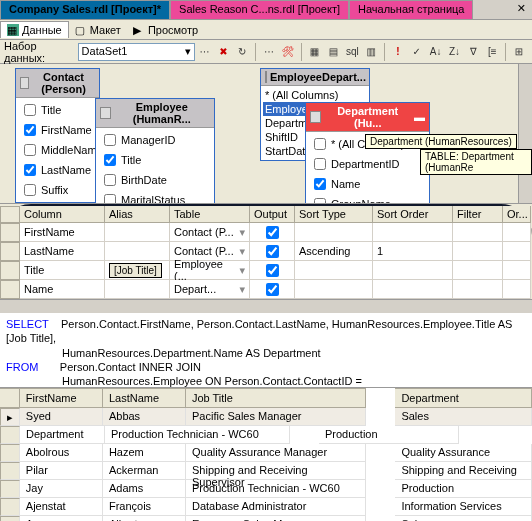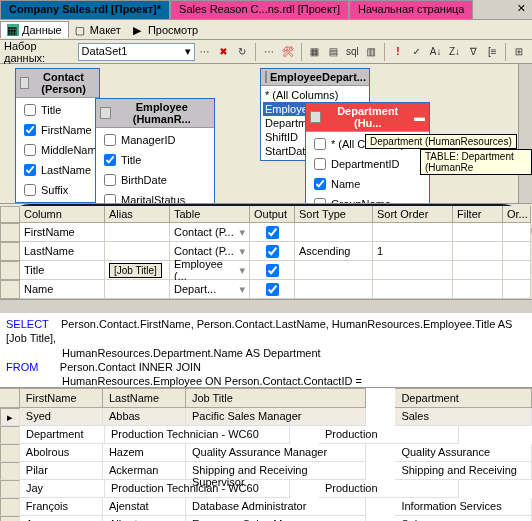--- a/index.html
+++ b/index.html
@@ -314,27 +314,28 @@
       <div class="res-row">
         <div class="rcell res-rowhead"></div>
   <div class="rcell rc-fn">Pilar</div>
   <div class="rcell rc-ln">Ackerman</div>
   <div class="rcell rc-jt">Shipping and Receiving Supervisor</div>
   <div class="rcell rc-dep">Shipping and Receiving</div>
       </div>
       <div class="res-row">
         <div class="rcell res-rowhead"></div>
   <div class="rcell rc-fn">Jay</div>
+  <div class="rcell rc-ln">Adams</div>
   <div class="rcell rc-jt">Production Technician - WC60</div>
   <div class="rcell rc-dep">Production</div>
       </div>
       <div class="res-row">
         <div class="rcell res-rowhead"></div>
+  <div class="rcell rc-ln">Ajenstat</div>
   <div class="rcell rc-fn">François</div>
-  <div class="rcell rc-ln">Ajenstat</div>
   <div class="rcell rc-jt">Database Administrator</div>
   <div class="rcell rc-dep">Information Services</div>
       </div>
       <div class="res-row">
         <div class="rcell res-rowhead"></div>
   <div class="rcell rc-fn">Amy</div>
   <div class="rcell rc-ln">Alberts</div>
   <div class="rcell rc-jt">European Sales Manager</div>
   <div class="rcell rc-dep">Sales</div>
       </div>

